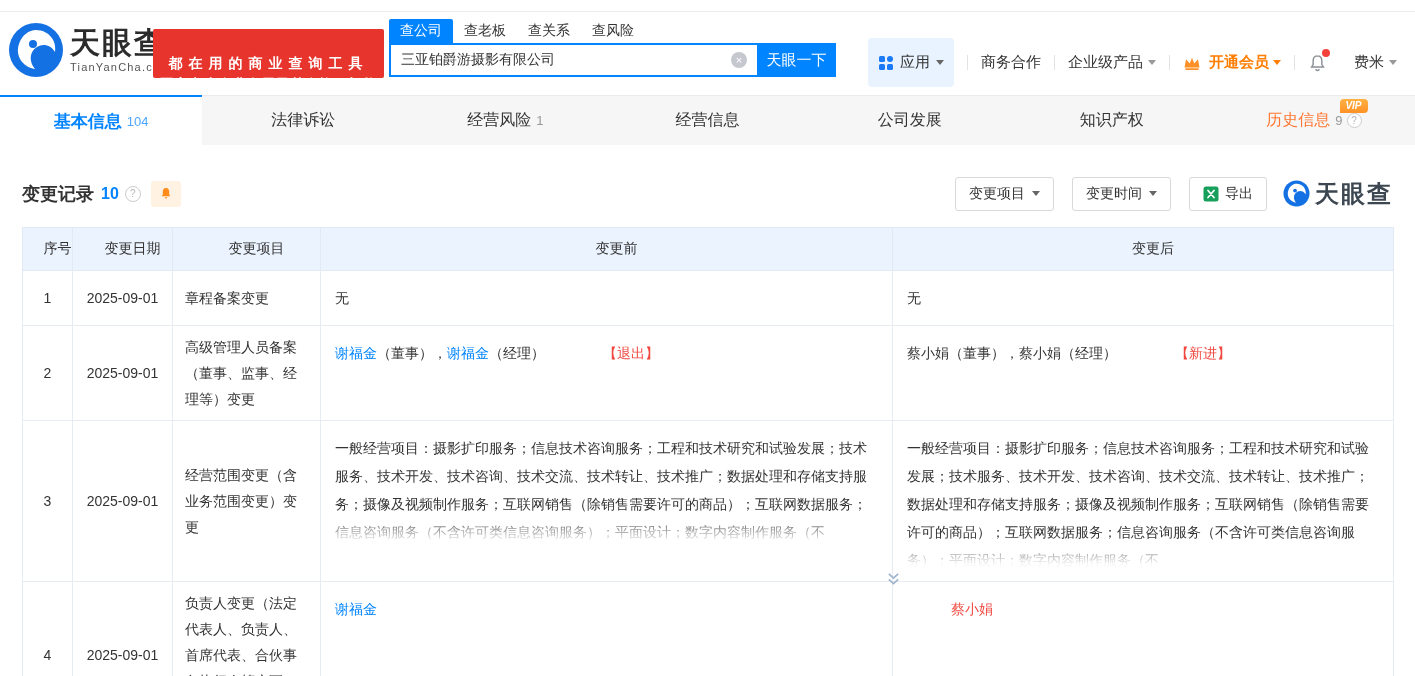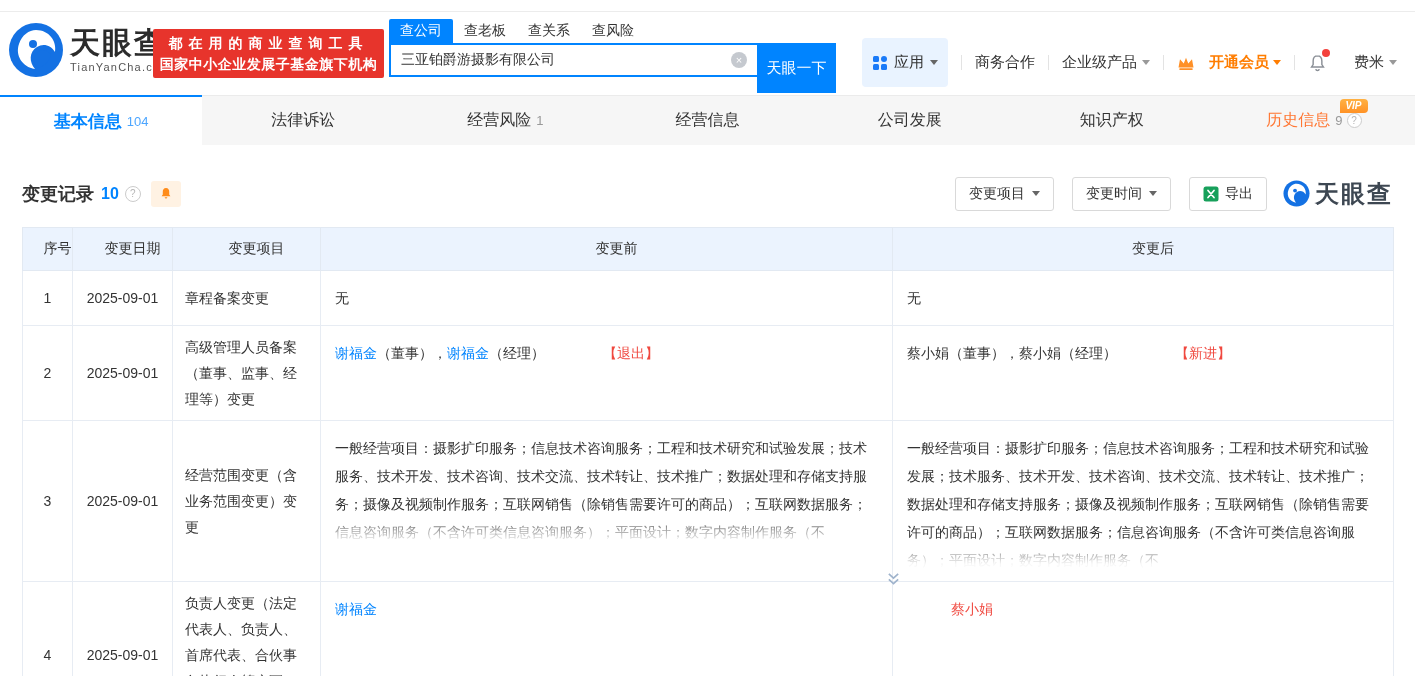--- a/index.html
+++ b/index.html
@@ -12,50 +12,50 @@
 
   
   .header { position:absolute; top:12px; left:0; width:100%; height:83px; background:#fff; }
   .logo-wrap { position:absolute; left:8px; top:10px; display:flex; align-items:center; cursor:pointer; }
   .logo-icon { width:56px; height:56px; }
   .logo-texts { margin-left:6px; }
   .logo-cn { font-size:30px; font-weight:bold; color:#2b2b2b; letter-spacing:2px; line-height:32px; }
   .logo-en { font-size:11px; color:#555; letter-spacing:1.2px; margin-top:2px; }
   .slogan { position:absolute; left:153px; top:17px; width:231px; height:49px; background:#e7342c;
     border-radius:2px; color:#fff; font-weight:bold; text-align:center; padding-top:4px; }
-  .slogan .l1 { font-size:14px; letter-spacing:6px; line-height:21px; white-space:nowrap; }
+  .slogan .l1 { font-size:14px; letter-spacing:6px; line-height:21px; white-space:nowrap;margin-top:20px; }
   .slogan .l2 { font-size:14px; letter-spacing:0.5px; line-height:20px; white-space:nowrap; }
 
   
   .search { position:absolute; left:389px; top:8px; }
   .search-tabs { display:flex; align-items:flex-end; height:23px; }
   .search-tab { font-size:14px; color:#333; padding:3px 11px; cursor:pointer; white-space:nowrap; }
   .search-tab.active { background:#0084ff; color:#fff; border-radius:2px 2px 0 0; }
   .search-box { display:flex; }
   .search-input-wrap { position:relative; width:368px; }
   .search-input { width:368px; height:34px; border:2px solid #0084ff; border-right:none; outline:none;
     font-size:14px; color:#333; padding:0 34px 0 10px; font-family:inherit; }
   .clear-btn { position:absolute; right:10px; top:9px; width:16px; height:16px; background:#c5c9cf;
     border-radius:50%; color:#fff; font-size:11px; line-height:16px; text-align:center; cursor:pointer; }
-  .search-btn { width:79px; height:50px; background:#0084ff; color:#fff; border:none; font-size:15px;
+  .search-btn { width:79px; height:34px; background:#0084ff; color:#fff; border:none; font-size:15px;
     cursor:pointer; font-family:inherit; }
 
   
   .hmenu { position:absolute; right:18px; top:26px; display:flex; align-items:center; font-size:15px; }
   .hm-sep { width:1px; height:15px; background:#e3e3e3; margin:0 13px; }
   .apps-pill { display:flex; align-items:center; background:#e9f3ff; border-radius:4px;
     padding:15px 10px; cursor:pointer; }
   .apps-pill .lbl { margin:0 4px 0 6px; color:#333; }
   .caret { display:inline-block; width:0; height:0; border-left:4px solid transparent;
     border-right:4px solid transparent; border-top:5px solid #666; margin-left:2px; }
   .caret.lt { border-top-color:#999; }
   .caret.or { border-top-color:#ff7d00; }
   .hm-item { color:#333; cursor:pointer; white-space:nowrap; display:flex; align-items:center; }
   .vip-link { color:#ff7d00; font-weight:bold; display:flex; align-items:center; cursor:pointer; }
-  .vip-link .lbl { margin:0 2px 0 14px; }
+  .vip-link .lbl { margin:0 2px 0 8px; }
   .bell-wrap { position:relative; cursor:pointer; display:flex; align-items:center; }
   .red-dot { position:absolute; top:-4px; right:-3px; width:8px; height:8px; border-radius:50%; background:#f3413c; }
 
   
   .navtabs { position:absolute; top:95px; left:0; width:100%; height:50px; display:flex;
     background:#f6f6f6; border-top:1px solid #ebebeb; }
   .navtab { flex:1; display:flex; align-items:center; justify-content:center; font-size:16px;
     color:#333; cursor:pointer; position:relative; }
   .navtab .cnt { font-size:13px; color:#999; margin-left:5px; }
   .navtab.active { background:#fff; border-top:2px solid #0084ff; margin-top:-1px; }

